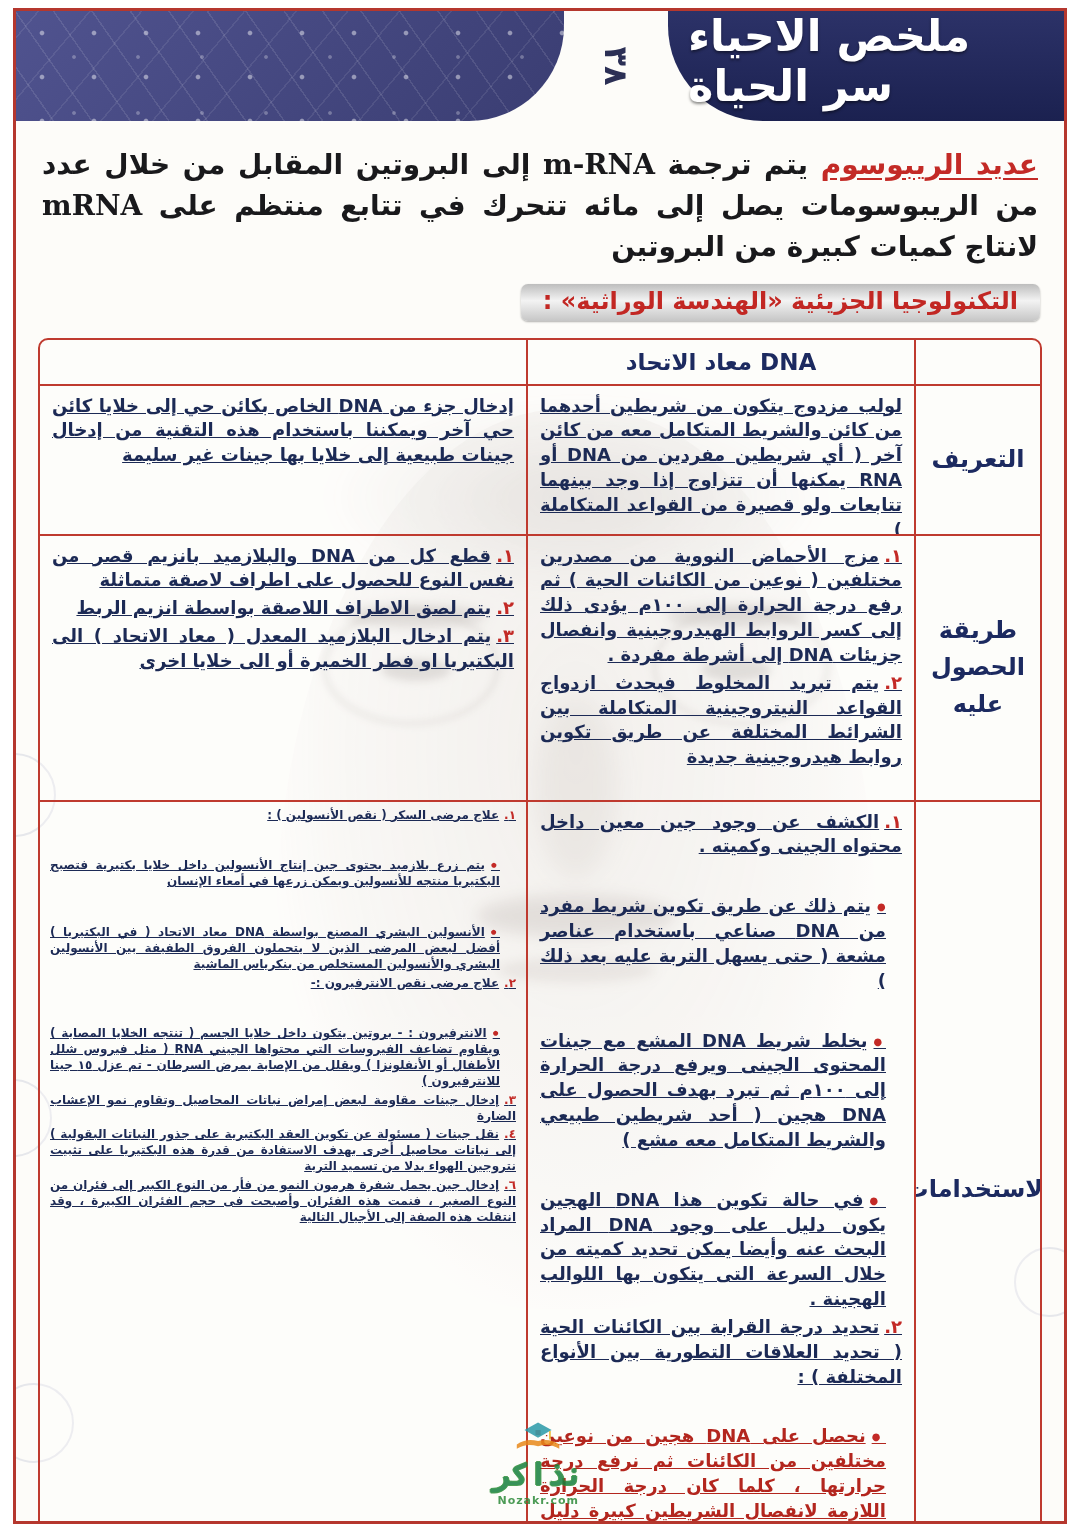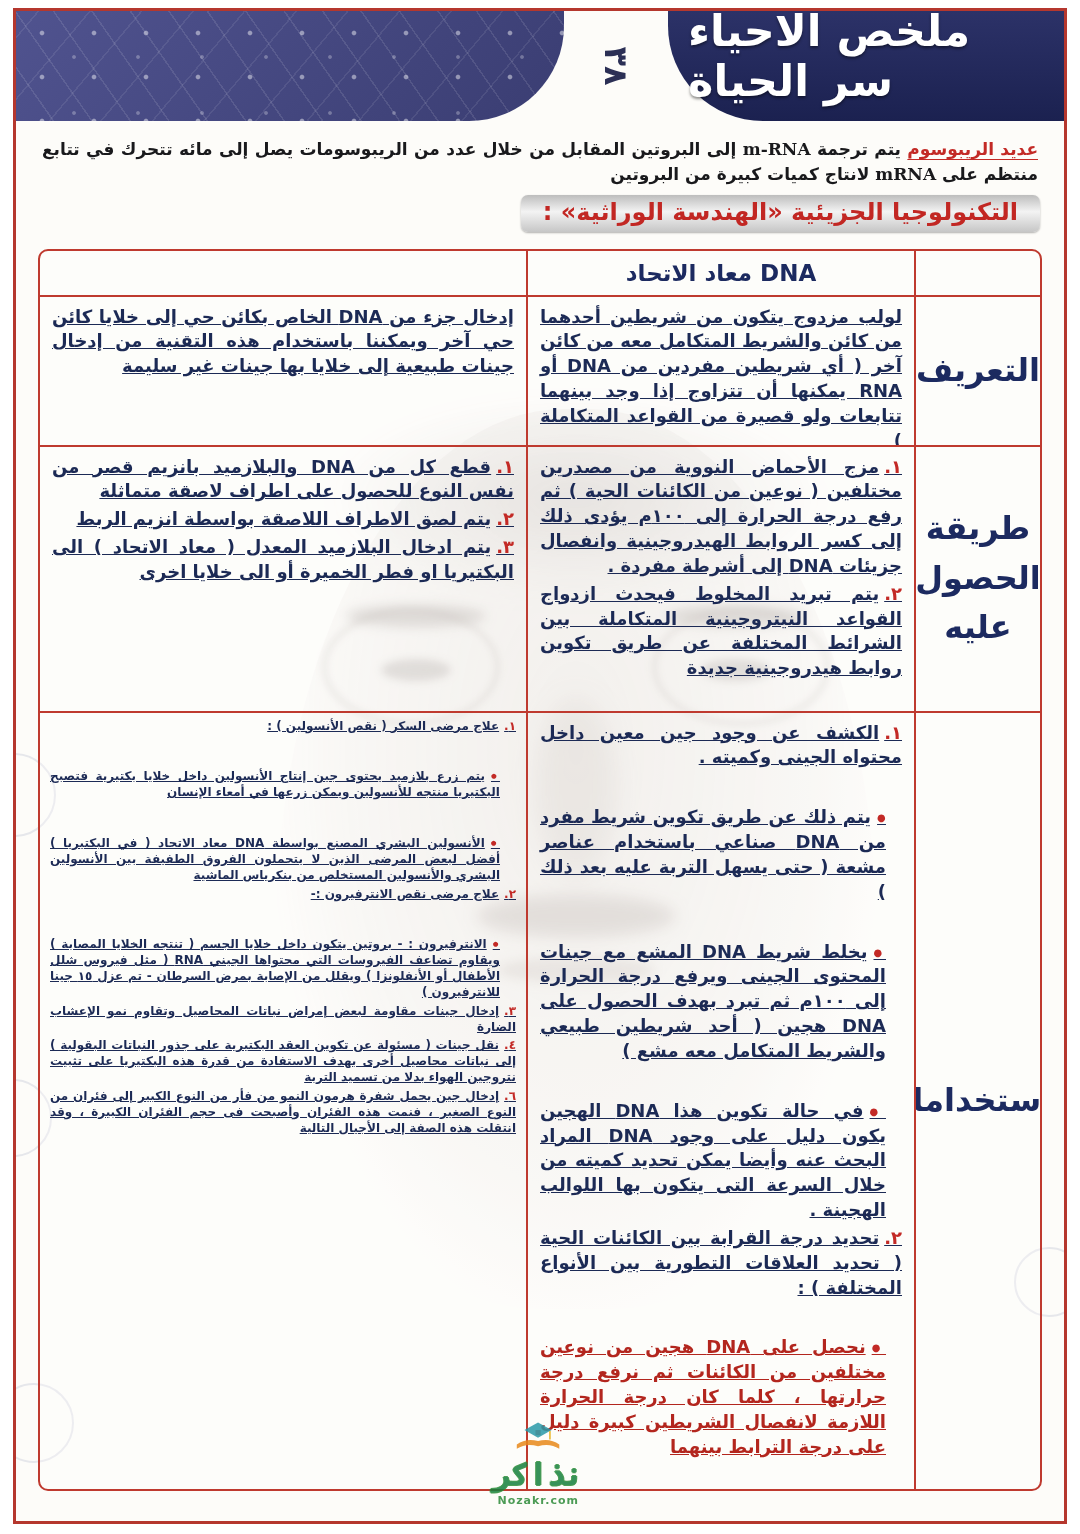--- a/index.html
+++ b/index.html
@@ -23,27 +23,27 @@
       radial-gradient(circle, rgba(255,255,255,.28) 1.4px, transparent 2.3px) 26px 18px/64px 56px,
       repeating-linear-gradient(55deg, transparent 0 30px, rgba(255,255,255,.10) 30px 31.5px),
       repeating-linear-gradient(-50deg, transparent 0 38px, rgba(255,255,255,.08) 38px 39.5px),
       linear-gradient(135deg,#50538f,#3a3d72);
   }
   .numgap { width:104px; display:flex; align-items:center; justify-content:center; }
   .pagenum { transform:rotate(90deg); font-size:32px; font-weight:bold; color:#2b2f55; }
   .titleblock {
     flex:1; background:linear-gradient(180deg,#2c3268,#1b2150);
     border-radius:0 0 0 95px;
-    display:flex; align-items:center; justify-content:flex-end;
-    padding:0 34px 20px 20px;
+    display:flex; align-items:flex-end; justify-content:flex-end;
+    padding:0 34px 10px 20px;
   }
   .titleblock h1 { margin:0; color:#ffffff; font-size:43px; font-weight:bold; letter-spacing:1px; text-shadow:0 2px 3px rgba(0,0,0,.45); }
   
   .intro { padding:8px 26px 0 26px; position:relative; z-index:3; }
-  .intro p { margin:8px 0; font-size:17px; font-weight:bold; color:#19191c; text-align:justify; line-height:1.46; }
+  .intro p { margin:16px 0; font-size:28px; font-weight:bold; color:#19191c; text-align:justify; line-height:1.46; }
   .intro .lead { color:#c32a26; text-decoration:underline; text-underline-offset:4px; }
   .intro .latin { font-family:"DejaVu Serif","Liberation Serif",serif; }
   
   .pill-row { margin:6px 0 17px 0; padding:0 24px; position:relative; z-index:3; }
   .pill {
     display:inline-block; padding:3px 22px 6px 22px; border-radius:7px;
     background:linear-gradient(180deg,#bdbdbd,#f3f3f3 45%,#c6c6c6);
     box-shadow:0 1px 2px rgba(0,0,0,.3);
     color:#c22723; font-weight:bold; font-size:24px;
   }
@@ -57,21 +57,21 @@
   .trow + .trow { border-top:2px solid #bf3a2f; }
   .tcell { overflow:hidden; }
   .tcell:nth-child(1), .tcell:nth-child(2) { border-left:2px solid #bf3a2f; }
   .r-head { height:44px; }
   .r-def { height:150px; }
   .r-method { height:266px; }
   .r-uses { height:778px; }
   .hcell { display:flex; align-items:center; justify-content:center; color:#1c2a60; font-weight:bold; font-size:23px; }
   .label {
     display:flex; align-items:center; justify-content:center; text-align:center;
-    color:#1c2a60; font-weight:bold; font-size:32px; line-height:1.55; padding:0 8px;
+    color:#1c2a60; font-weight:bold; font-size:24px; line-height:1.55; padding:0 8px;
   }
   .content {
     padding:8px 12px; color:#1c2a55; font-weight:bold;
     font-size:18px; line-height:1.38; text-align:justify;
   }
   .rc-uses { font-size:12px; line-height:1.32; padding:6px 10px; }
   .ln { margin:0 0 3px 0;text-decoration:underline; }
   .ln .n { color:#c32a26; margin-left:5px; }
   .bullet { padding-right:16px;margin-top:35px; }
   .bullet::before { content:"●"; color:#c32a26; font-size:.55em; vertical-align:2px; margin-left:6px; }

